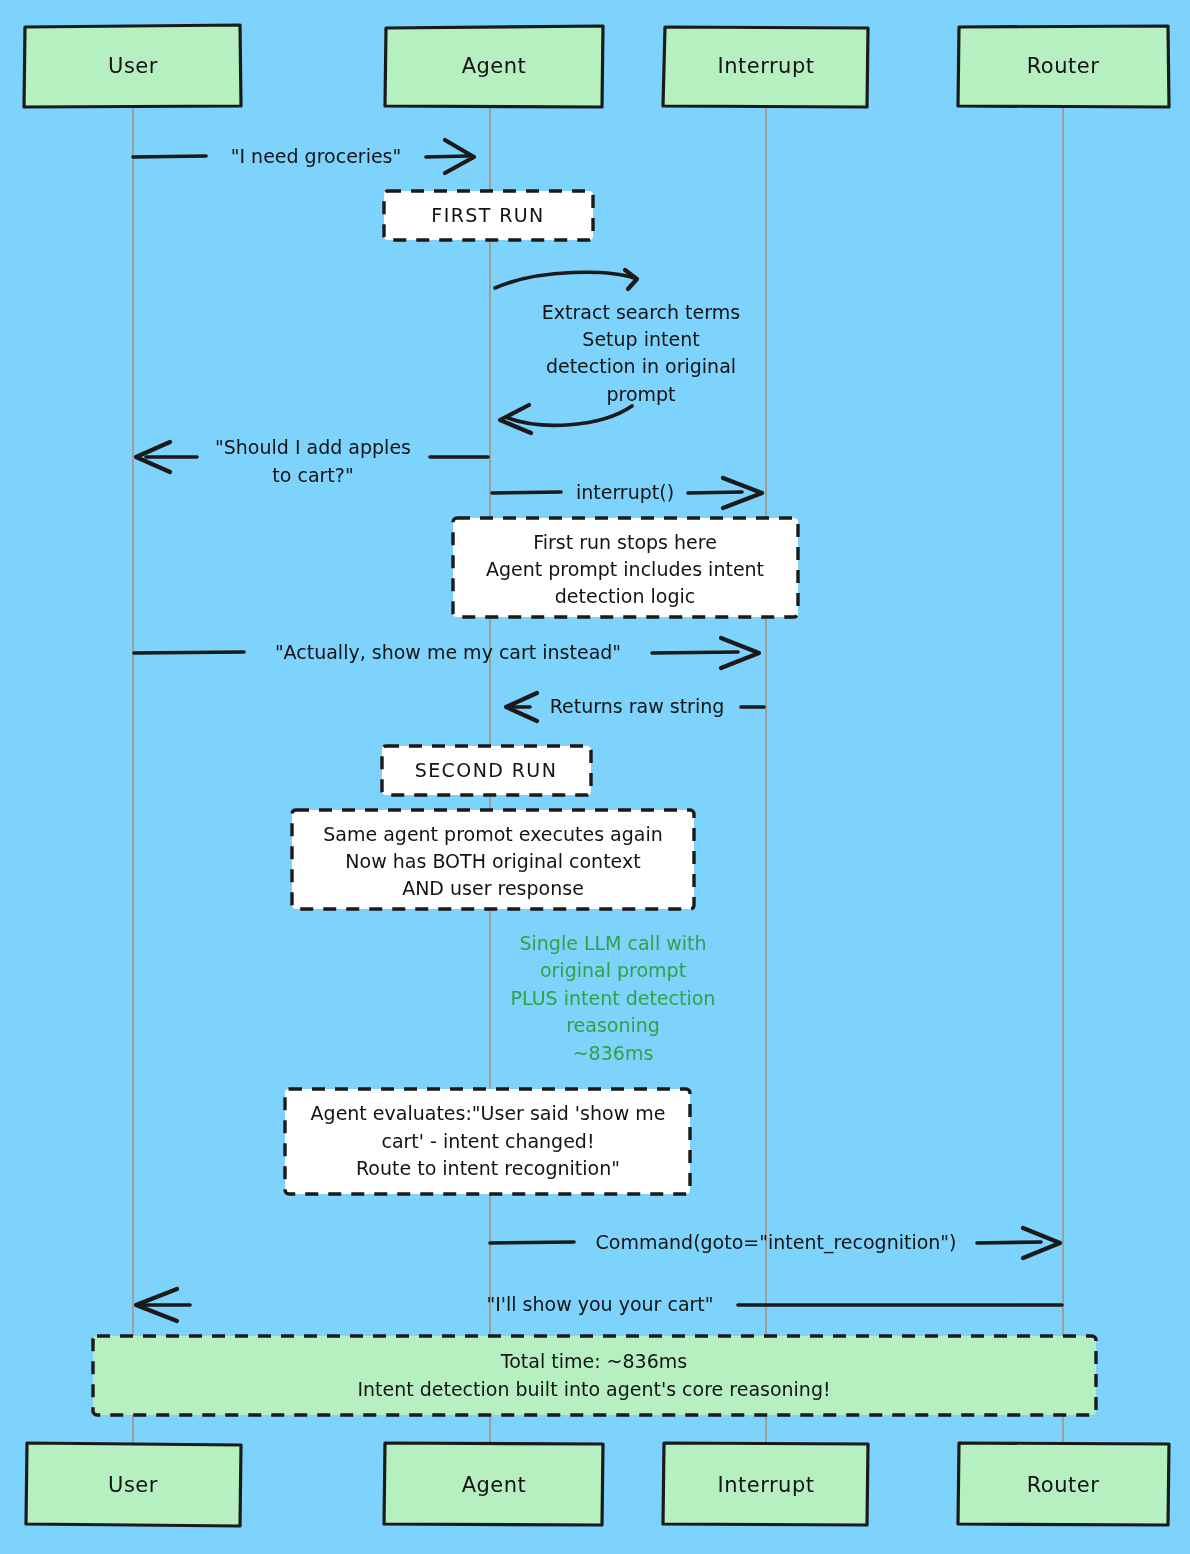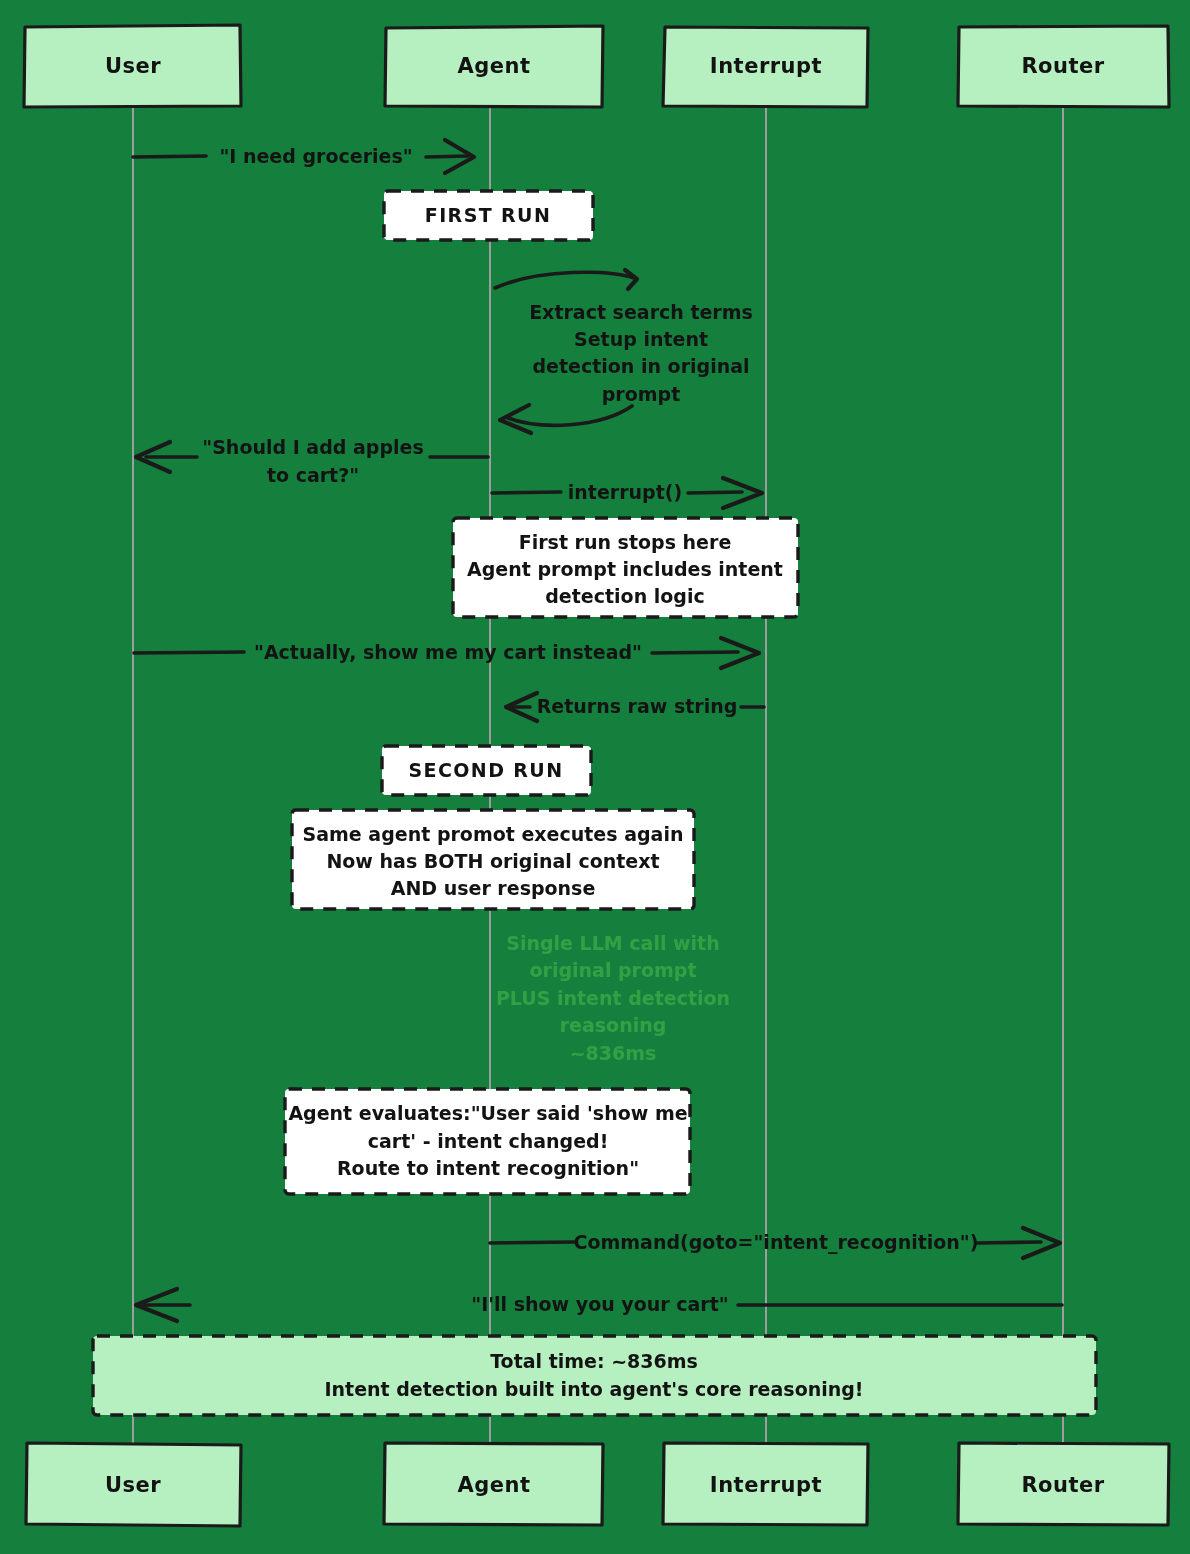--- a/index.html
+++ b/index.html
@@ -7,22 +7,21 @@
     background: #ffffff;
   }
   body {
     width: 1190px; height: 1554px;
     font-family: "DejaVu Sans", sans-serif;
     overflow: hidden;
   }
   #stage {
     position: relative;
     width: 1190px; height: 1554px;
-    background: #15803d;
-    font-weight: bold;
+    background: #7dd3fc;
   }
   svg#diagram {
     position: absolute;
     top: 0; left: 0;
     width: 1190px; height: 1554px;
   }
   .participant-box {
     fill: #b7f0c0;
     stroke: #1a1a1a;
     stroke-width: 3.2;

